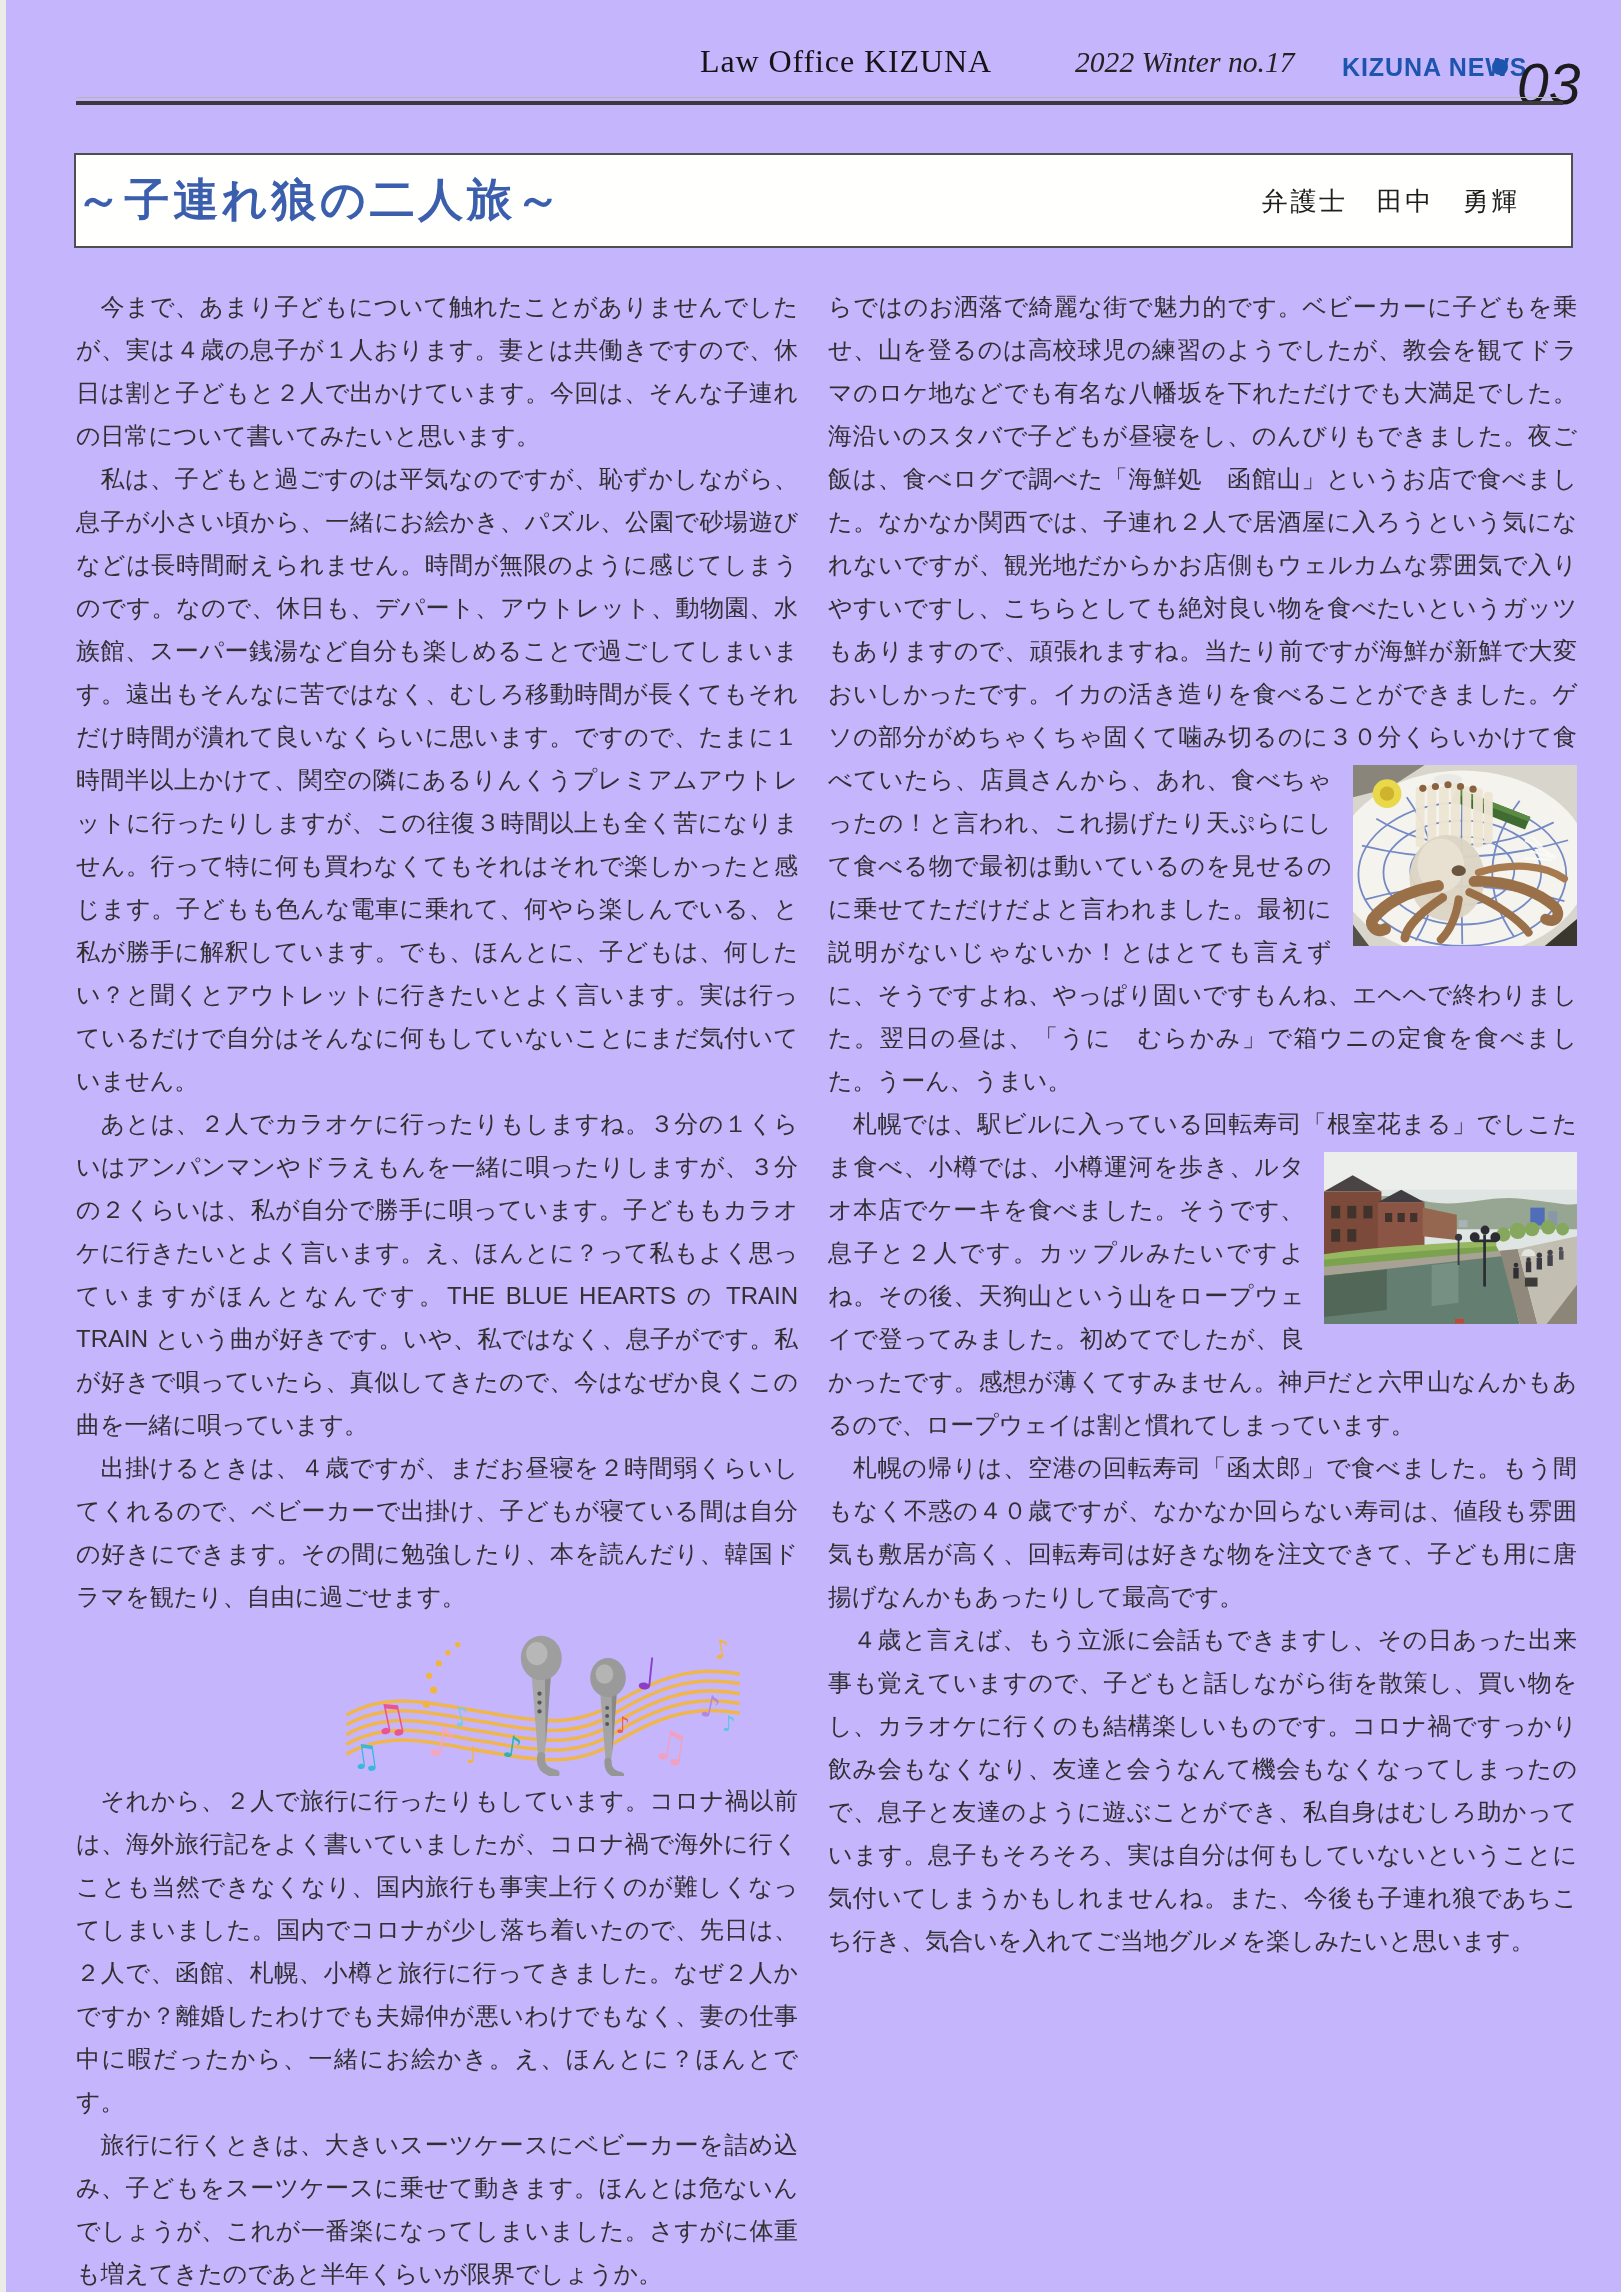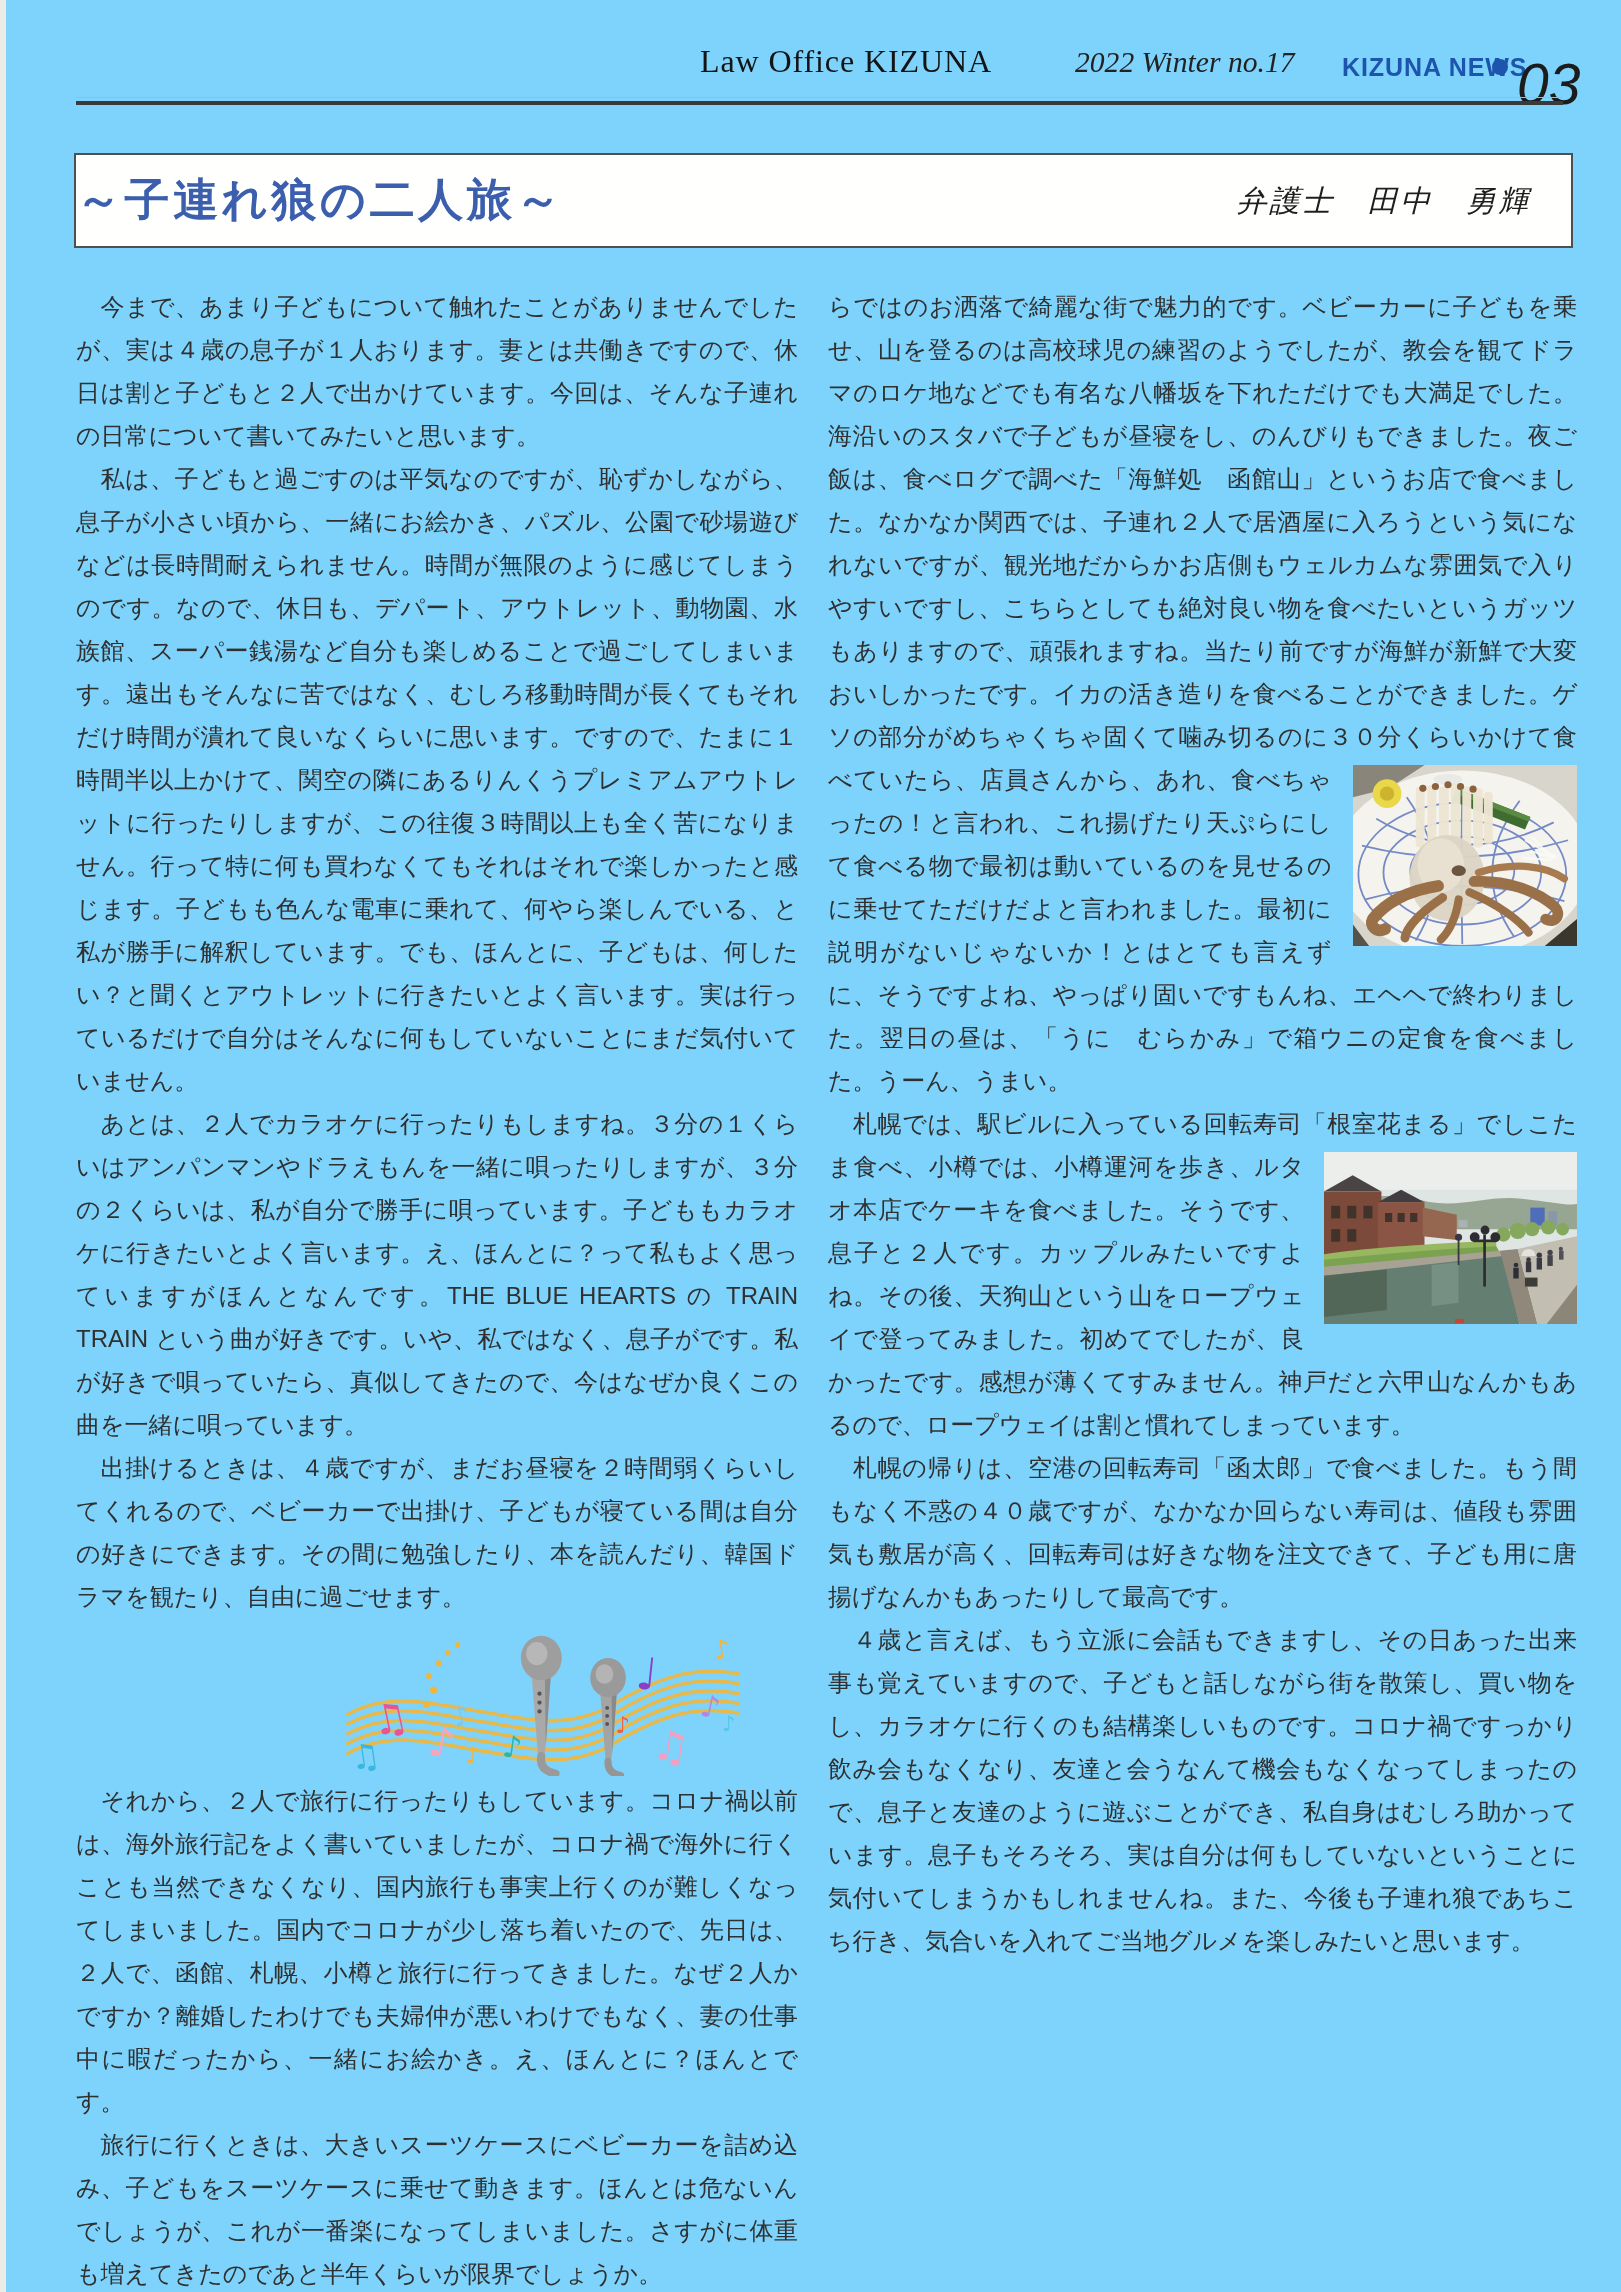--- a/index.html
+++ b/index.html
@@ -1,18 +1,18 @@
 <!DOCTYPE html>
 <html style="font-size:14.3px"><head>
 <meta charset="utf-8">
 <style>
   html,body { margin:0; padding:0; background:#ffffff; }
   .page {
     position:relative; width:1621px; height:2293px;
-    background:#7dd3fc; overflow:hidden;
+    background:#c4b5fd; overflow:hidden;
     font-family:"Liberation Sans", sans-serif; color:#2e2e2e;
   }
   .edge-strip { position:absolute; left:0; top:0; width:6.3px; height:2293px; background:#ebebe8; }
 
   
   .hdr-office {
     position:absolute; left:700px; top:43px; font-family:"Liberation Serif", serif;
     font-size:32px; color:#141414; letter-spacing:0.9px;
   }
   .hdr-issue {
@@ -38,22 +38,22 @@
   .titlebox {
     position:absolute; left:74px; top:153px; width:1499px; height:95px;
     border:2.7px solid #4f4f4f; box-sizing:border-box; background:#fffffe;
   }
   .titlebox .title {
     position:absolute; left:0; right:0; top:0; height:90px; line-height:90px;
     font-family:"Liberation Serif", serif; font-weight:bold;
     font-size:45px; color:#3b5fad; letter-spacing:3.6px;
   }
   .titlebox .byline {
-    position:absolute; right:40px; top:50%; transform:translateY(-50%);
-    font-size:30px; color:#1e1e1e; letter-spacing:2.7px;font-style:italic;
+    position:absolute; right:51px; top:50%; transform:translateY(-50%);
+    font-size:26px; color:#1e1e1e; letter-spacing:2.7px;
   }
 
   
   .col {
     position:absolute; top:285px; font-size:24px; line-height:43px; color:#303030;
     text-align:justify; text-justify:inter-character; line-break:loose;
     overflow-wrap:anywhere;
   }
   .col p { margin:0; }
   .col-left  { left:76px;  width:722px; }

